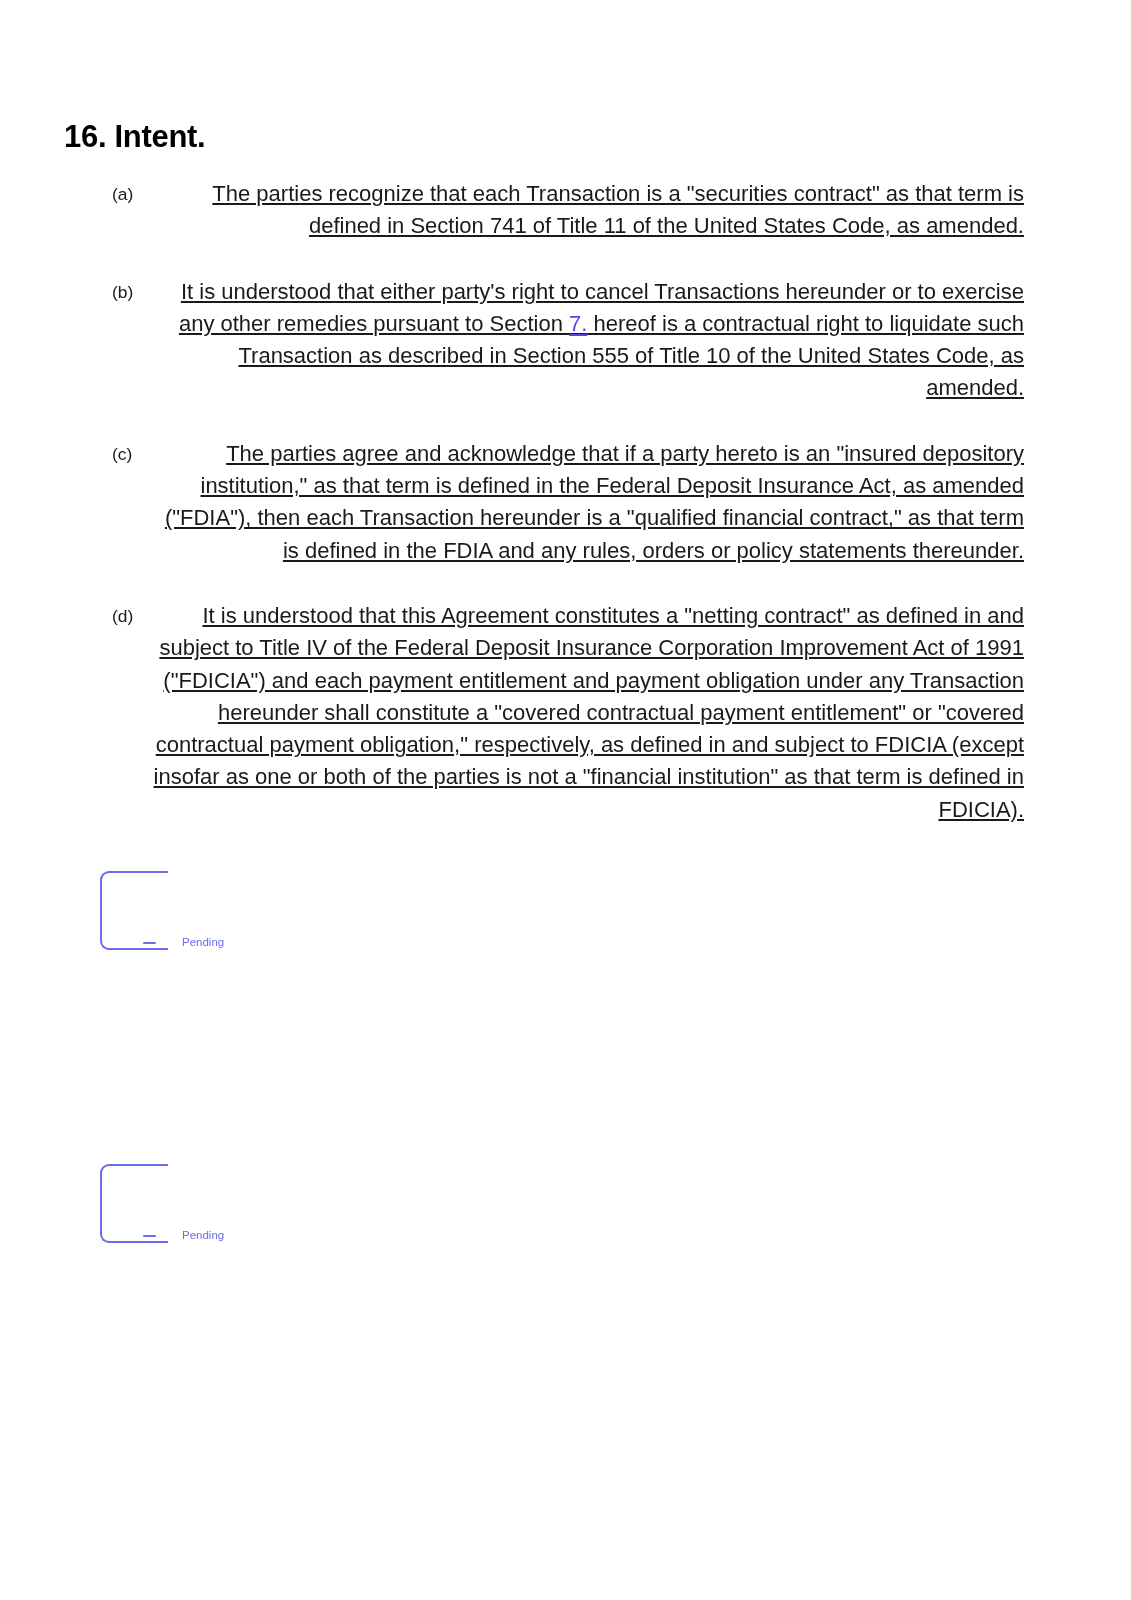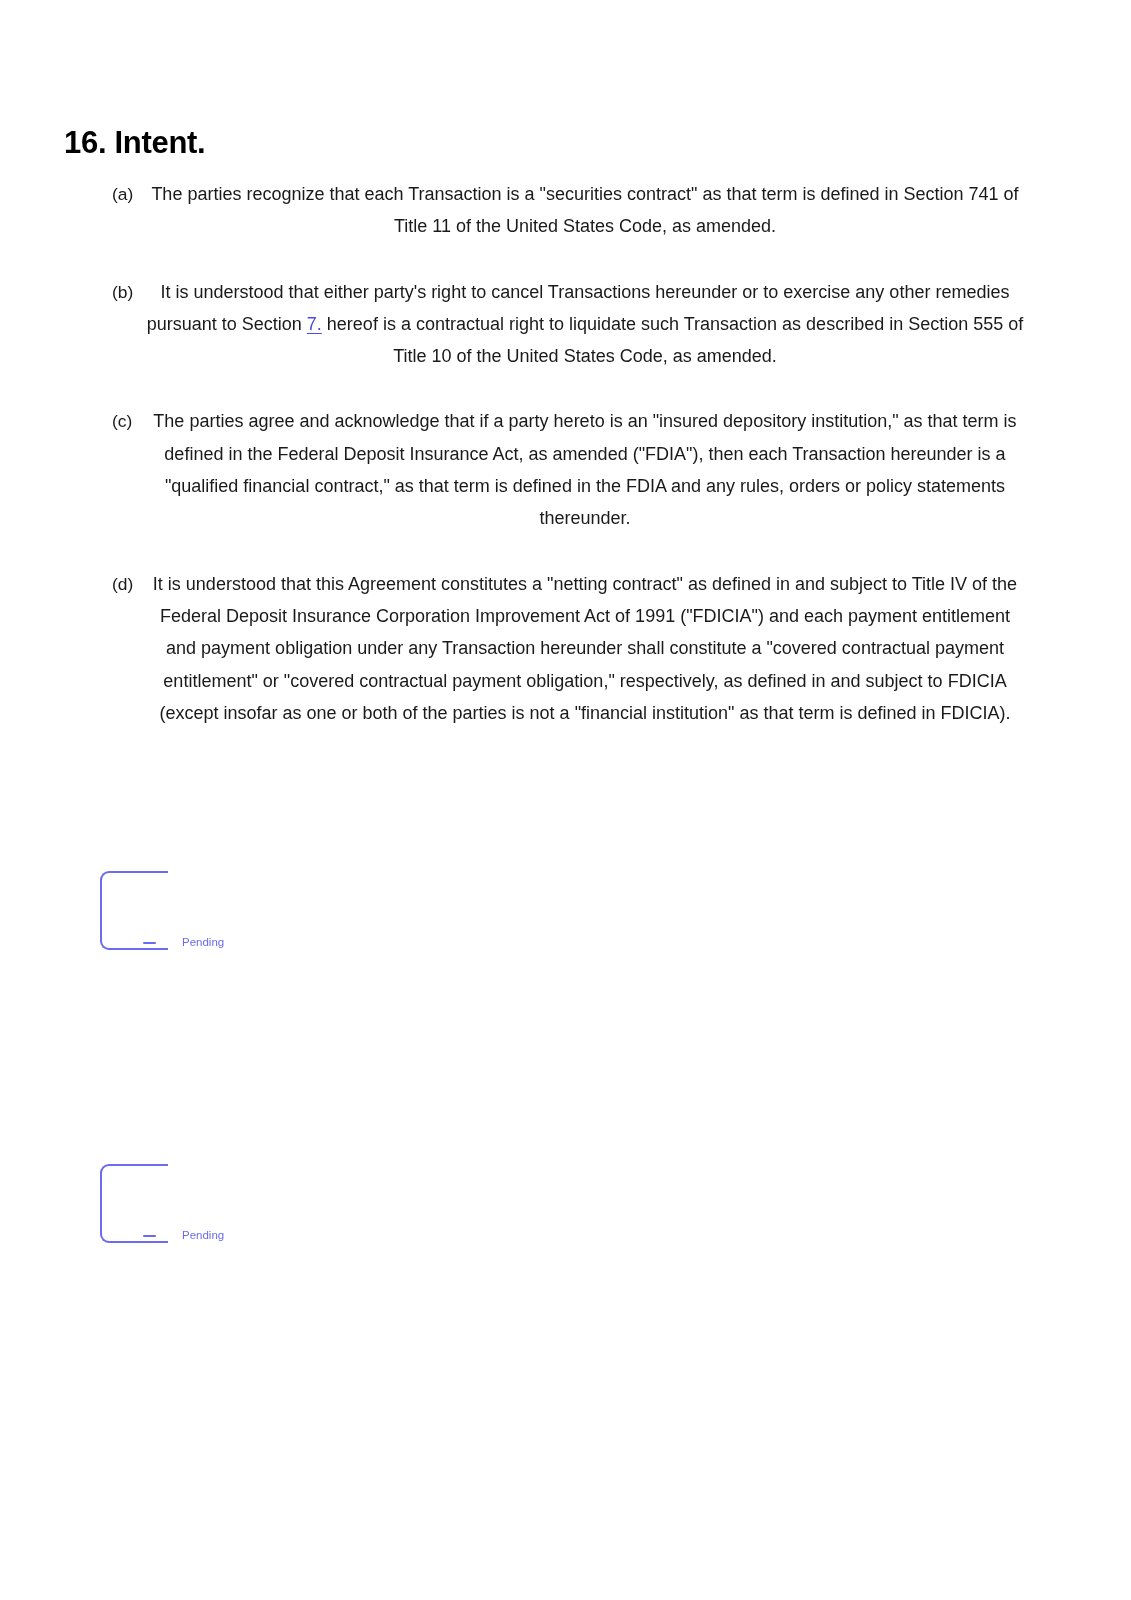--- a/index.html
+++ b/index.html
@@ -19,21 +19,21 @@
   .page {
     position: absolute;
     inset: 0;
     background: #ffffff;
   }
 
   
   .section-heading {
     position: absolute;
     left: 64px;
-    top: 103px;
+    top: 97px;
     font-size: 31px;
     font-weight: bold;
     letter-spacing: -0.3px;
     color: #000000;
     line-height: 1.2;
   }
 
   
   .clause-list {
     position: absolute;
@@ -48,24 +48,25 @@
   }
   .clause-marker {
     flex: 0 0 auto;
     width: 34px;
     font-size: 17.4px;
     line-height: 32.3px;
     color: #1a1a1a;
   }
   .clause-body {
     flex: 1 1 auto;
-    font-size: 18px;
+    font-size: 22px;
     line-height: 32.3px;
     color: #1a1a1a;
-    text-align: center;
+    text-align: right;
+    text-decoration: underline;
   }
   .xref-link {
     color: #4f46e5;
     text-decoration: underline;
     text-underline-offset: 3px;
   }
 
   
   .sig-block {
     position: absolute;

